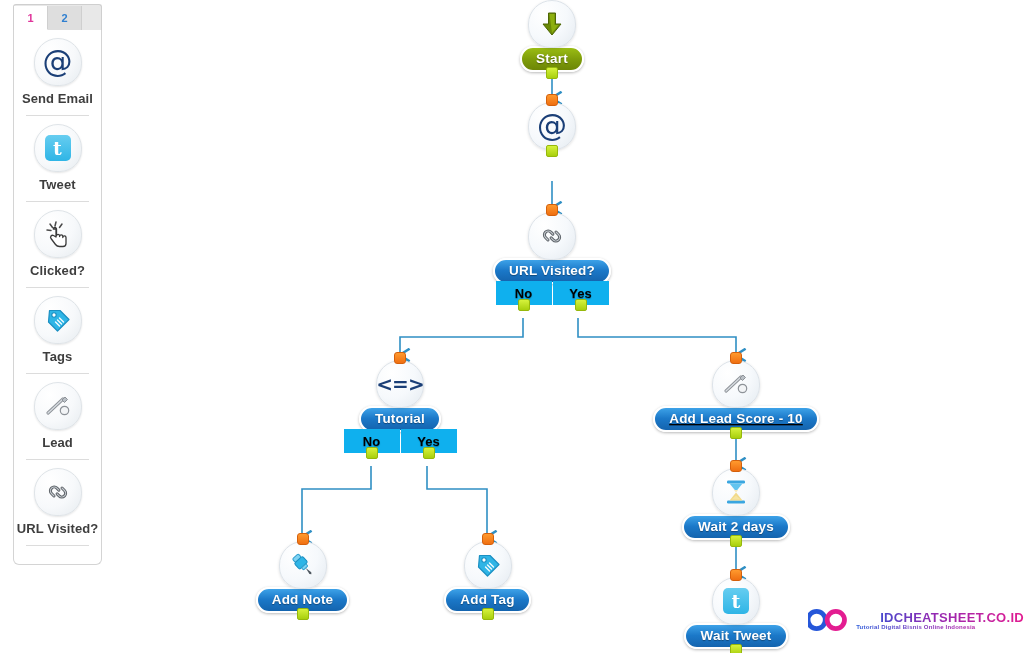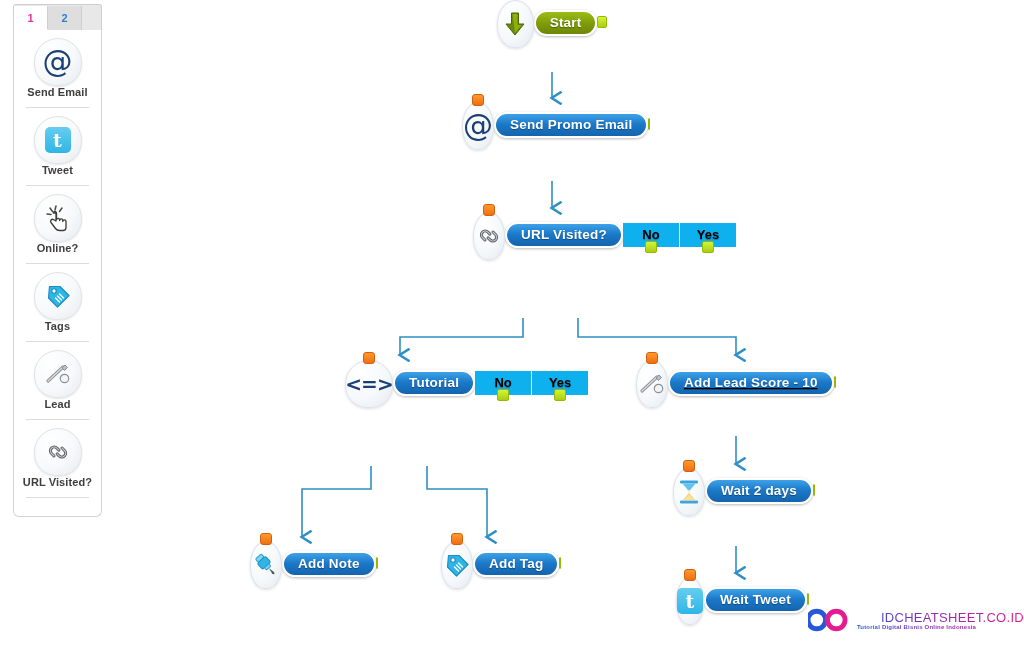--- a/index.html
+++ b/index.html
@@ -22,38 +22,38 @@
          color: #2f7fd0; cursor: pointer; }
   .tab.active { background: #ffffff; color: #e0369b; border-bottom: 1px solid #ffffff; }
 
   .palette-body { background: #ffffff; border: 1px solid #d4d4d4; border-top: none;
                   border-radius: 0 0 6px 6px; padding: 8px 6px 10px 6px; }
   .pal-item { display: flex; flex-direction: column; align-items: center; cursor: pointer; }
   .pal-icon { width: 48px; height: 48px; border-radius: 50% 50% 46% 46%;
               background: radial-gradient(ellipse at 32% 26%, #ffffff 0%, #f7f9fb 55%, #e6ebef 100%);
               border: 1px solid #dfe4e8; box-shadow: 0 1px 2px rgba(0,0,0,.10);
               display: flex; align-items: center; justify-content: center; }
-  .pal-label { font-size: 11px; color: #3e3e3e; font-weight: bold;
+  .pal-label { margin-top: 5px; font-size: 13px; color: #3e3e3e; font-weight: bold;
                letter-spacing: .1px; white-space: nowrap; }
   .pal-sep { height: 1px; background: #dcdcdc; margin: 9px 6px 8px 6px; }
 
   
   .at-glyph { font-size: 30px; color: #1b3f77; font-family: "DejaVu Sans", sans-serif;
               line-height: 1; font-weight: normal; }
   .tw-box { width: 26px; height: 26px; border-radius: 5px;
             background: linear-gradient(180deg,#66cdf0 0%,#2fb5e6 100%);
             display: flex; align-items: center; justify-content: center;
             color: #fff; font-size: 19px; font-weight: bold;
             font-family: "DejaVu Serif", serif; line-height: 1; }
   .cmp-glyph { font-size: 20px; font-weight: bold; color: #1b3f77;
                font-family: "DejaVu Sans", sans-serif; letter-spacing: -1px; }
   svg.wires { position: absolute; left: 0; top: 0; width: 1024px; height: 653px;
               pointer-events: none; }
 
-  .node { position: absolute; display: flex; flex-direction: row; align-items: center; }
+  .node { position: absolute; display: flex; flex-direction: column; align-items: center; justify-content: flex-end; }
   .node-icon { width: 48px; height: 48px; border-radius: 50% 50% 46% 46%;
                background: radial-gradient(ellipse at 32% 26%, #ffffff 0%, #f6f9fc 52%, #e4eaf0 100%);
                border: 1px solid #dde3e9; box-shadow: 0 1px 3px rgba(0,0,0,.13);
                display: flex; align-items: center; justify-content: center; position: relative; }
   .pill { margin-top: -2px; border-radius: 13px; padding: 3px 14px 4px 14px;
           font-size: 13.5px; font-weight: bold; color: #ffffff; white-space: nowrap;
           letter-spacing: .2px; text-shadow: 0 1px 1px rgba(0,0,0,.35);
           border: 2px solid #ffffff; box-shadow: 0 1px 3px rgba(0,0,0,.28);
           background: linear-gradient(180deg,#3da2e8 0%,#1b78c8 48%,#1464ae 100%); }
   .pill.start { background: linear-gradient(180deg,#9bbd14 0%,#7e9c0a 52%,#6d8606 100%); }
@@ -73,21 +73,21 @@
             display: flex; align-items: center; justify-content: center;
             font-size: 13px; font-weight: bold; color: #000000;
             text-shadow: 0 1px 1px rgba(0,0,0,.3); position: relative; cursor: pointer; }
   .branch + .branch { margin-left: 1px; }
   .branch .port-out { position: absolute; bottom: -6px; left: 50%; margin-left: -6px; margin-top: 0; }
 
   
   #watermark { position: absolute; left: 808px; top: 600px; width: 216px; height: 40px;
                display: flex; align-items: center; filter: blur(0.6px); opacity: .95; }
   .wm-text { margin-left: 4px; line-height: 1.0; }
-  .wm-main { font-size: 13px; font-weight: normal; letter-spacing: .3px;
+  .wm-main { font-size: 13px; font-weight: bold; letter-spacing: .3px;
              background: linear-gradient(90deg,#1b4fd8 0%,#8b1fb0 45%,#e2118c 100%);
              -webkit-background-clip: text; background-clip: text; color: transparent; padding-left: 24px; }
   .wm-sub { font-size: 6px; font-weight: bold; letter-spacing: .2px;
             background: linear-gradient(90deg,#1b4fd8 0%,#8b1fb0 50%,#e2118c 100%);
             -webkit-background-clip: text; background-clip: text; color: transparent; }
 </style>
 </head>
 <body>
 
 <div id="app">
@@ -146,21 +146,21 @@
           <svg width="30" height="30" viewBox="0 0 30 30">
             <g stroke="#4a4a4a" stroke-width="1.5" stroke-linecap="round">
               <line x1="13" y1="3" x2="12" y2="7"></line>
                 <line x1="7" y1="5" x2="9.5" y2="8.5"></line>
               <line x1="19" y1="5" x2="16.5" y2="8.5"></line>
                 <line x1="4" y1="11" x2="8" y2="11.5"></line>
             </g>
             <path d="M13,10 v8 l-2.5,-1.5 a2,2 0 0,0 -2.5,3 l4.5,6 a5,5 0 0,0 4,2 h3.5 a3,3 0 0,0 3,-3 v-6 a1.6,1.6 0 0,0 -3.2,0 v-1 a1.6,1.6 0 0,0 -3.2,0 v-1 a1.6,1.6 0 0,0 -3.1,0 v-6.5 a1.6,1.6 0 0,0 -3.2,0 z" fill="#ffffff" stroke="#3a3a3a" stroke-width="1.3" stroke-linejoin="round"></path>
           </svg>
         </div>
-        <div class="pal-label">Online?</div>
+        <div class="pal-label">Clicked?</div>
       </div>
       <div class="pal-sep"></div>
 
       <div class="pal-item">
         <div class="pal-icon">
           <svg width="30" height="30" viewBox="0 0 30 30">
             <path d="M6.5,5.5 h10.5 l9,9 -11.5,11.5 -9,-9 z" fill="#2fb5e6" stroke="#1b8fc2" stroke-width="1.2" stroke-linejoin="round"></path>
             <circle cx="11" cy="10" r="2.2" fill="#ffffff" stroke="#1b8fc2" stroke-width="1.1"></circle>
             <g stroke="#ffffff" stroke-width="1.4" stroke-linecap="round" opacity=".95">
               <line x1="14.5" y1="15" x2="18.5" y2="19"></line>
@@ -215,21 +215,20 @@
     </div>
     <div class="pill start">Start</div>
     <div class="port-out"></div>
   </div>
 
   <div class="node" style="left:462px; top:102px; width:180px;">
     <div class="node-icon">
       <div class="port-in"></div>
       <span class="at-glyph">@</span>
     </div>
-    <div class="pill">Send Promo Email</div>
     <div class="port-out"></div>
   </div>
 
   <div class="node" style="left:473px; top:212px; width:158px;">
     <div class="node-icon">
       <div class="port-in"></div>
       <svg width="30" height="30" viewBox="0 0 30 30">
         <g fill="none" stroke="#5b6066" stroke-width="3" stroke-linecap="round">
           <path d="M11,19 l-2.5,-2.5 a3.8,3.8 0 0,1 5.4,-5.4 l2,2"></path>
           <path d="M19,11 l2.5,2.5 a3.8,3.8 0 0,1 -5.4,5.4 l-2,-2"></path>

